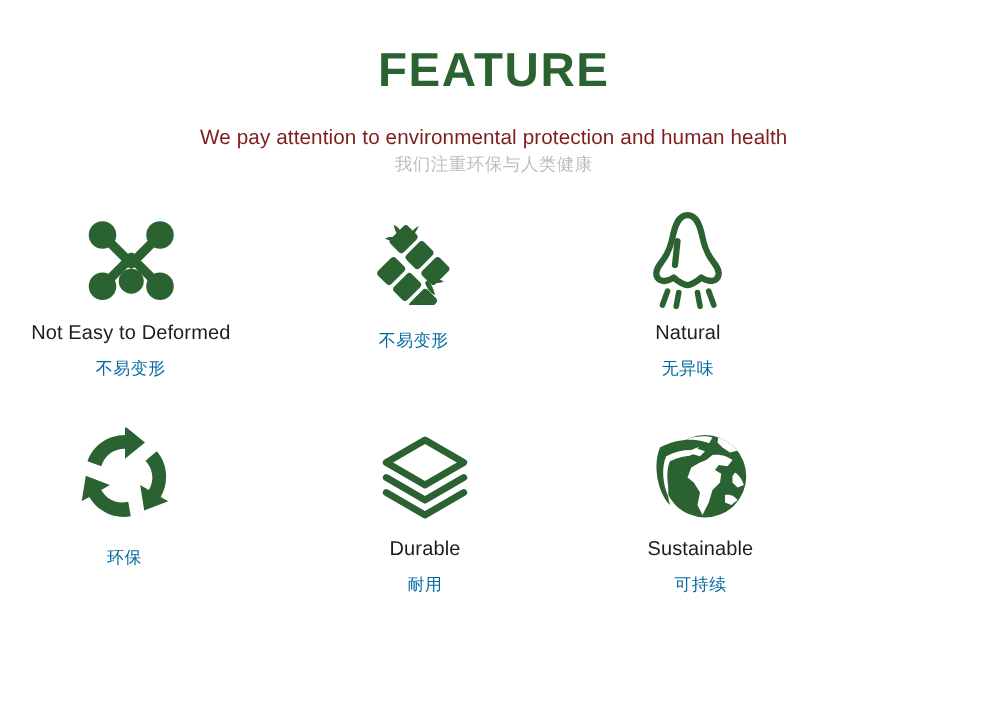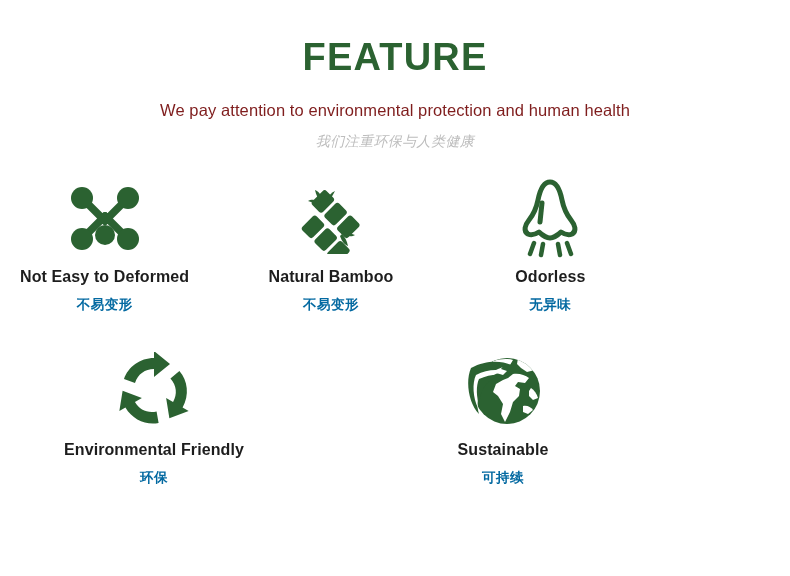--- a/index.html
+++ b/index.html
@@ -36,32 +36,30 @@
   .subtitle-en {
     font-size: 16.5px;
     color: #7f1d1d;
     margin-top: 25px;
     line-height: 1.2;
     letter-spacing: 0.1px;
   }
   .subtitle-cn {
     font-size: 14px;
     color: #bdbdbd;
-    margin-top: 12px;
+    margin-top: 2px;
     line-height: 1.2;
     letter-spacing: 0.4px;
-    font-style: italic;
   }
   .grid {
     margin-top: 22px;
   }
   .row {
     display: flex;
     width: 652px;
-    font-weight: bold;
   }
   .cell {
     flex: 1 1 0;
     display: flex;
     flex-direction: column;
     align-items: center;
   }
   .icon-wrap {
     height: 92px;
     display: flex;
@@ -147,38 +145,37 @@
               </g>
               <path d="M26 21 C20 17 15 17 12 19 C17 21 22 22 26 24 Z"></path>
               <path d="M27 18 C25 12 22 9 19 8 C20 13 22 17 25 20 Z"></path>
               <path d="M31 18 C33 13 36 10 39 9 C37 13 35 16 33 19 Z"></path>
               <path d="M45 51 C51 55 56 55 59 53 C54 51 49 50 45 48 Z"></path>
               <path d="M44 54 C46 60 49 63 52 64 C51 59 49 55 46 52 Z"></path>
               <path d="M40 54 C38 59 35 62 32 63 C34 59 36 56 38 53 Z"></path>
             </g>
           </svg>
         </div>
-        <div class="label-en">Natural Bamboo</div>
         <div class="label-cn">不易变形</div>
       </div>
 
       <div class="cell">
         <div class="icon-wrap">
           <svg width="66" height="82" viewBox="0 0 66 82" aria-hidden="true">
             <g stroke="#2b6231" fill="none" stroke-linecap="round" stroke-linejoin="round">
               <path d="M33 5 C26 5 23 13 21 23 C19 33 16 38 12 43 C8 48 6 54 11 57 C15 59 19 57 22 55 C26 59 31 61 33 61 C35 61 40 59 44 55 C47 57 51 59 55 57 C60 54 58 48 54 43 C50 38 47 33 45 23 C43 13 40 5 33 5 Z" stroke-width="5"></path>
               <path d="M25 26 L23 45" stroke-width="5"></path>
               <path d="M17 66 L13 77" stroke-width="4.5"></path>
               <path d="M26 67 L24 78" stroke-width="4.5"></path>
               <path d="M41 67 L43 78" stroke-width="4.5"></path>
               <path d="M50 66 L54 77" stroke-width="4.5"></path>
             </g>
           </svg>
         </div>
-        <div class="label-en">Odorless</div>
+        <div class="label-en">Natural</div>
         <div class="label-cn">无异味</div>
       </div>
 
     </div>
 
     <div class="row row-2">
 
       <div class="cell">
         <div class="icon-wrap">
           <svg width="80" height="78" viewBox="0 0 80 78" aria-hidden="true">
@@ -188,24 +185,36 @@
               </g>
               <g transform="rotate(120 40 39)">
                 <path d="M40 6 C26 6 14 15 10 27 L21 31 C24 22 31 17 40 17 L40 25 L56 12 L40 -1 Z"></path>
               </g>
               <g transform="rotate(240 40 39)">
                 <path d="M40 6 C26 6 14 15 10 27 L21 31 C24 22 31 17 40 17 L40 25 L56 12 L40 -1 Z"></path>
               </g>
             </g>
           </svg>
         </div>
-        <div class="label-en">Environmental Friendly</div>
         <div class="label-cn">环保</div>
       </div>
 
+      <div class="cell">
+        <div class="icon-wrap">
+          <svg width="74" height="70" viewBox="0 0 74 70" aria-hidden="true">
+            <g stroke="#2b6231" stroke-width="5.5" fill="none" stroke-linejoin="round" stroke-linecap="round">
+              <path d="M37 6 L68 24 L37 42 L6 24 Z"></path>
+              <path d="M6 36 L37 54 L68 36"></path>
+              <path d="M6 48 L37 66 L68 48"></path>
+            </g>
+          </svg>
+        </div>
+        <div class="label-en">Durable</div>
+        <div class="label-cn">耐用</div>
+      </div>
 
       <div class="cell">
         <div class="icon-wrap">
           <svg width="80" height="78" viewBox="0 0 80 78" aria-hidden="true">
             <defs>
               <clipPath id="globeClip">
                 <circle cx="44" cy="39" r="33"></circle>
               </clipPath>
             </defs>
             <circle cx="44" cy="39" r="33" fill="#2b6231"></circle>

